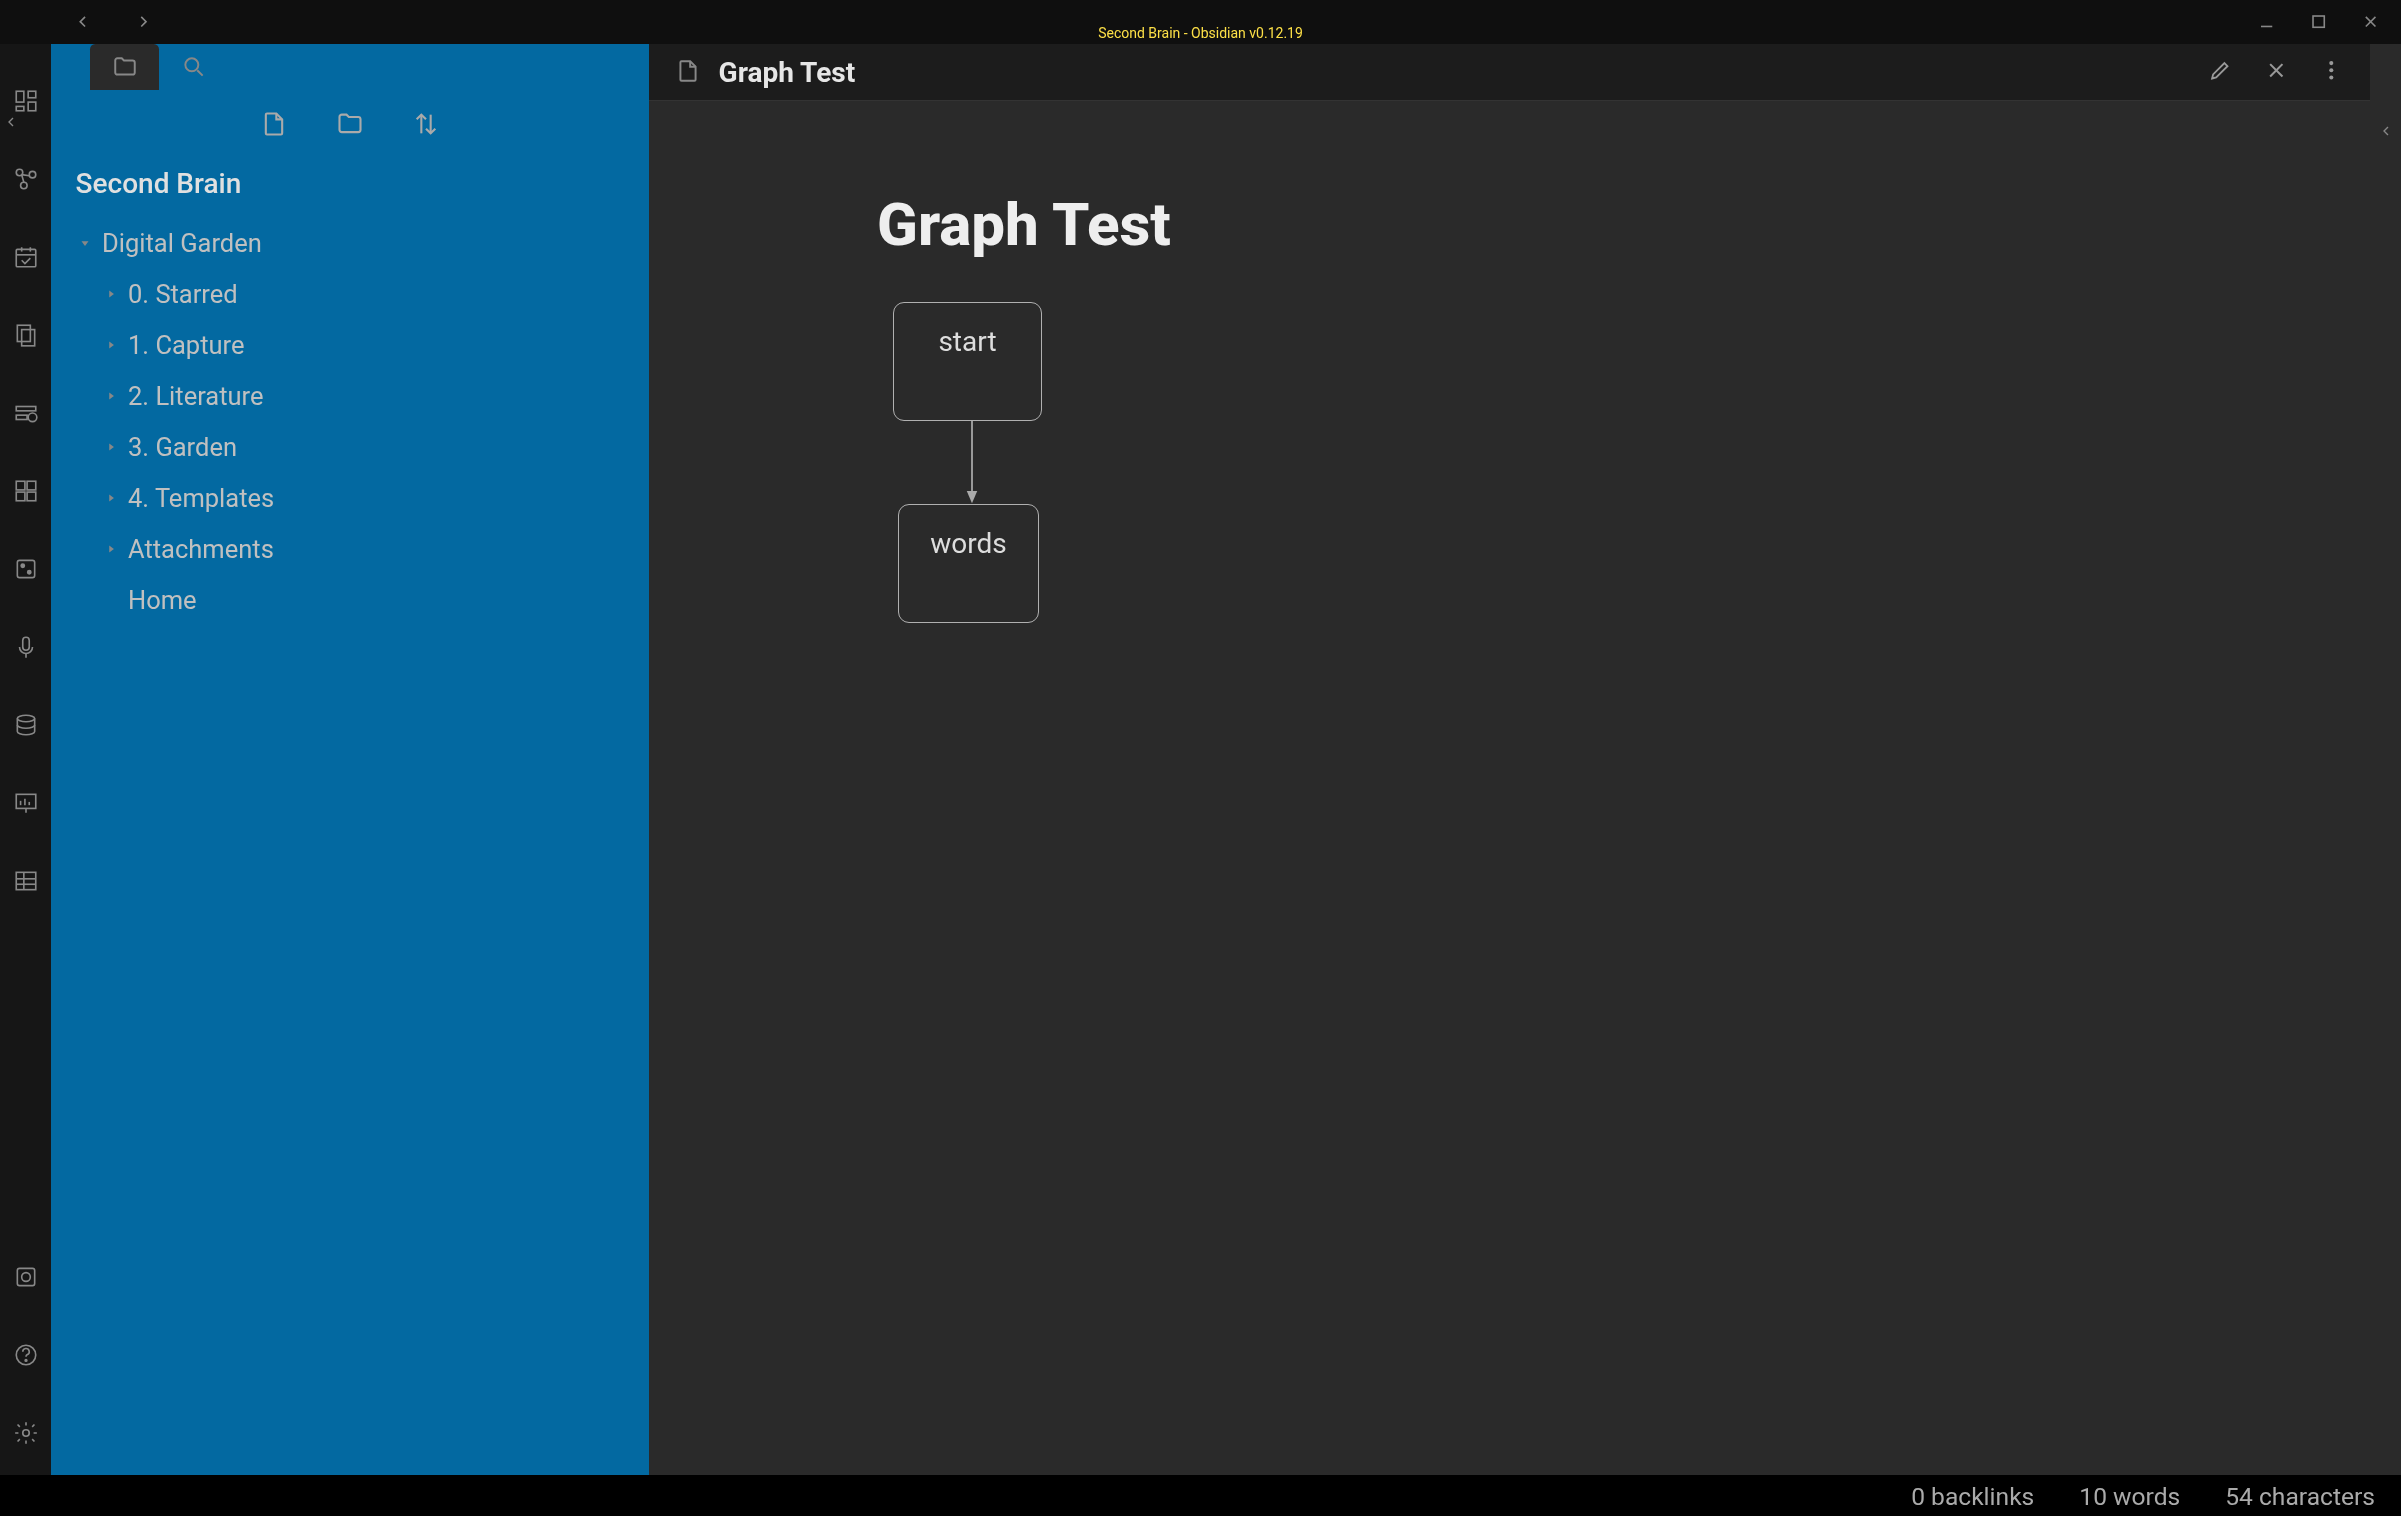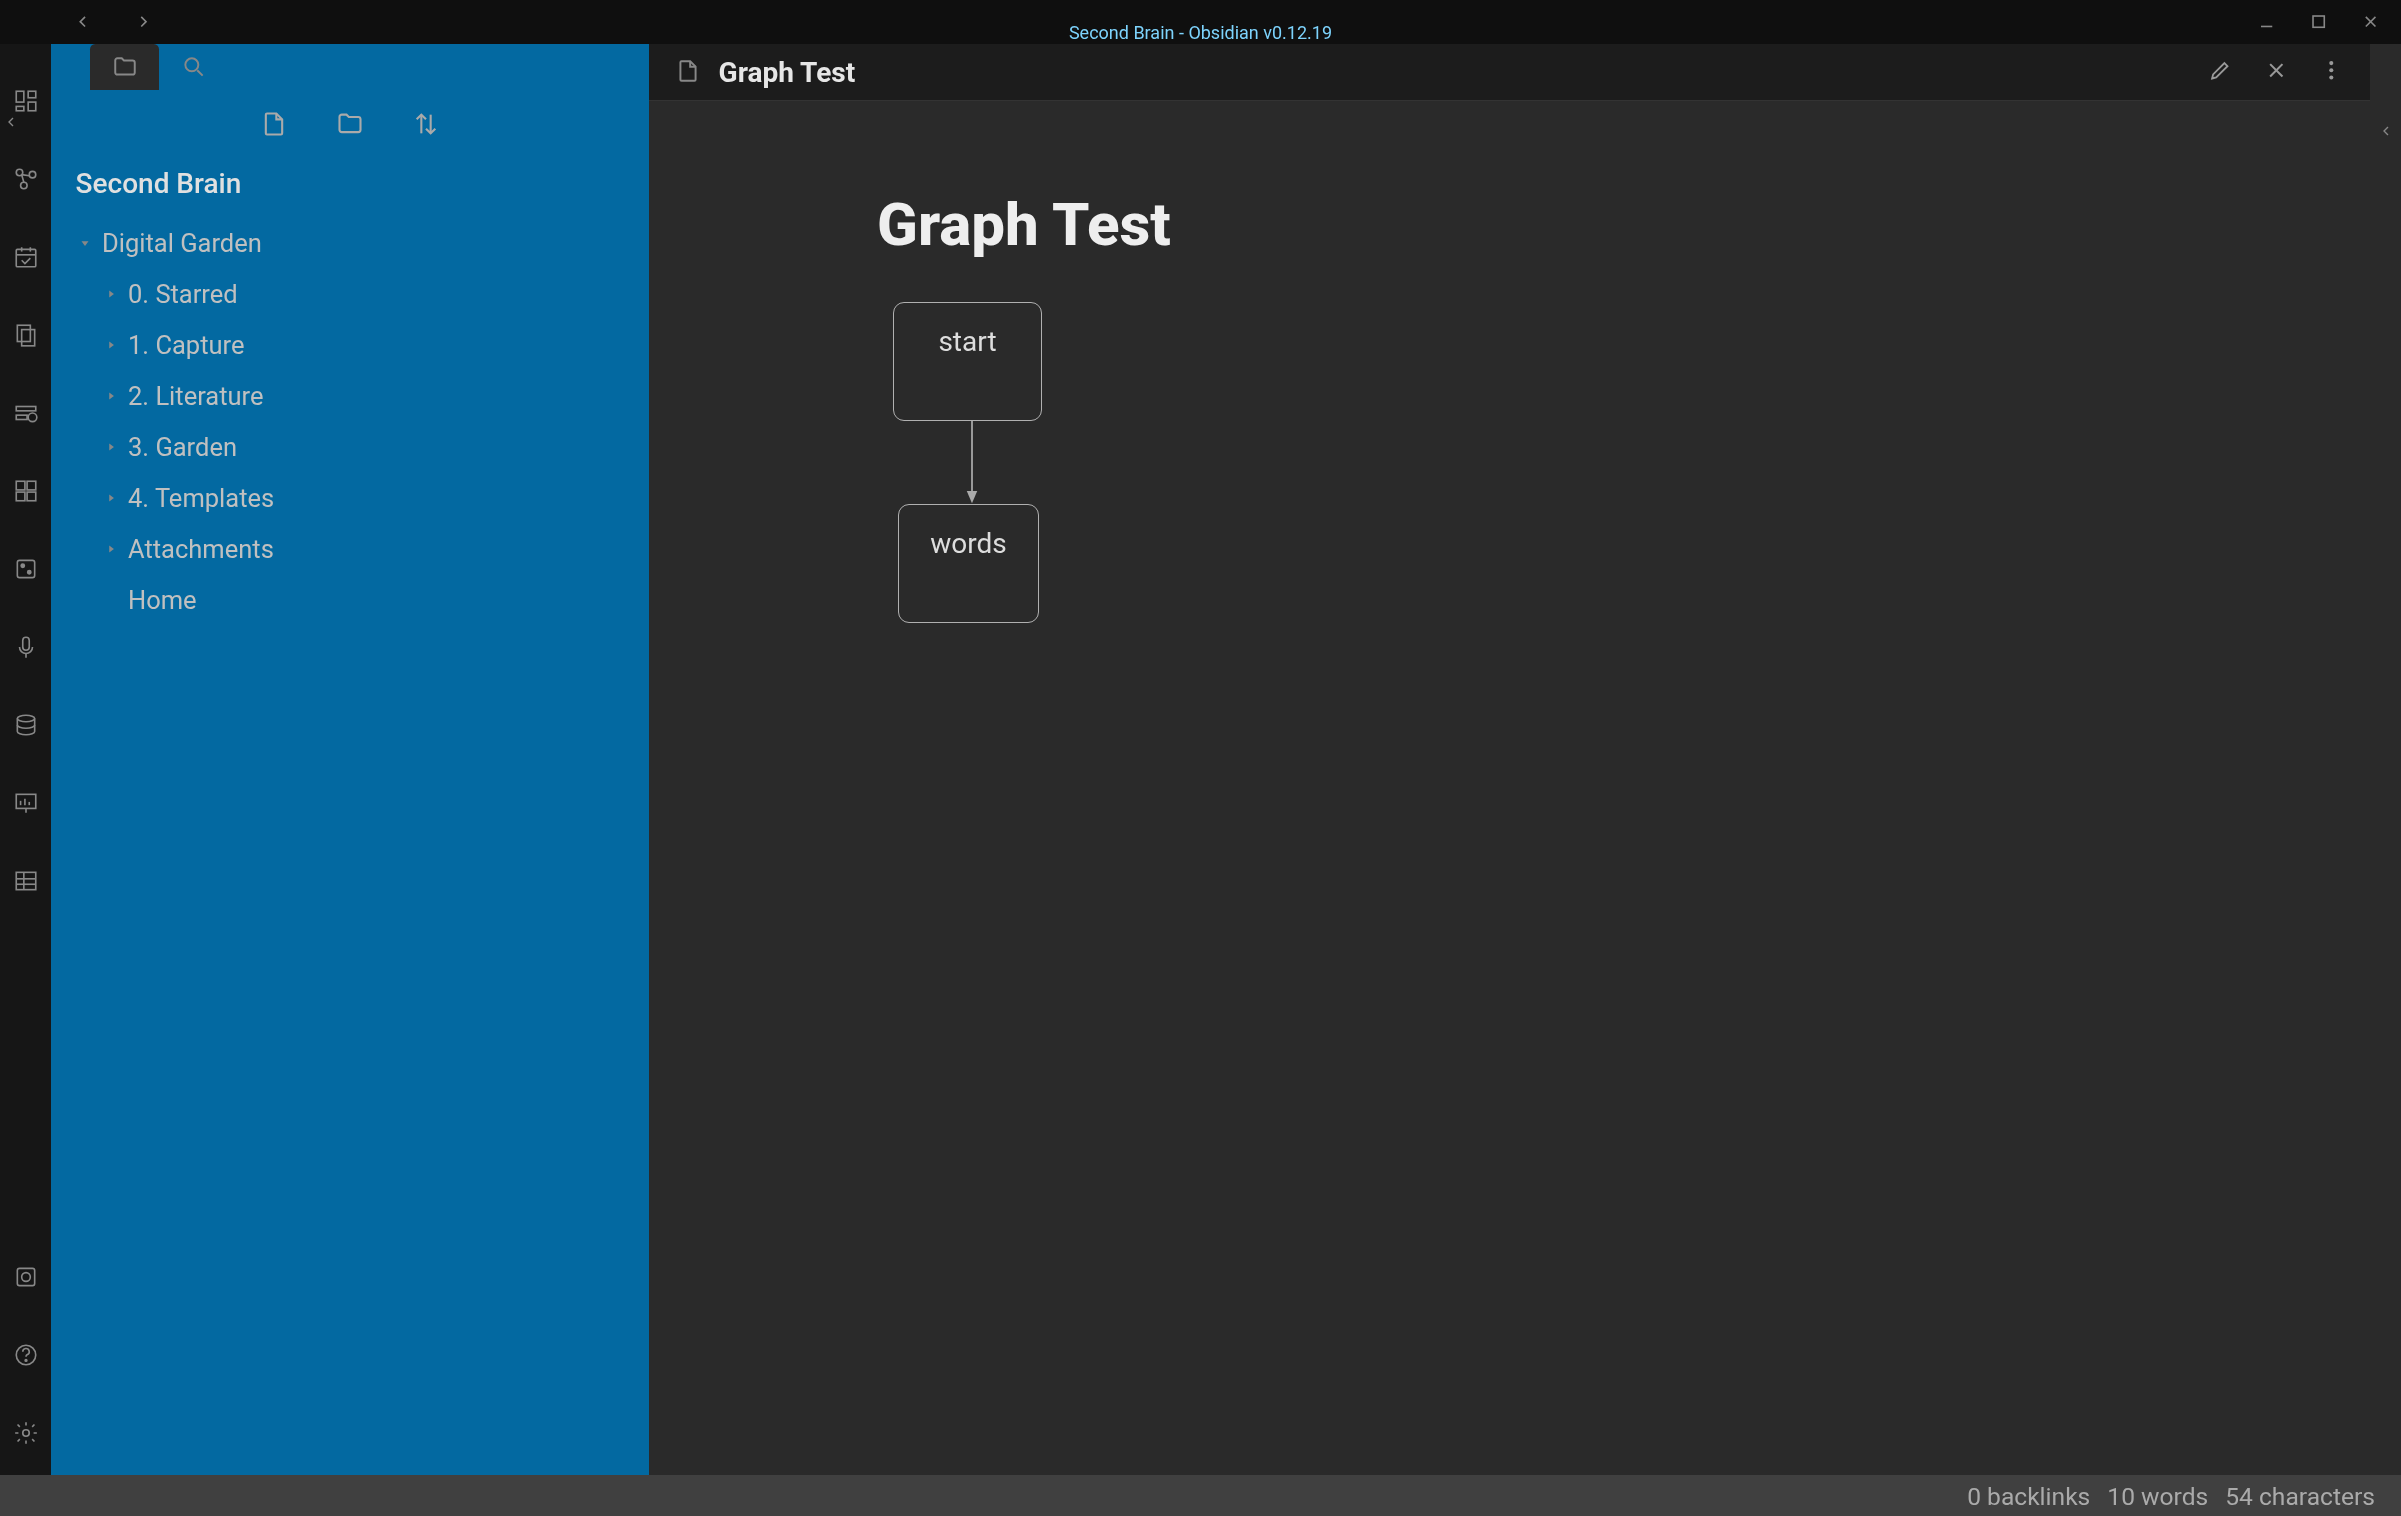--- a/index.html
+++ b/index.html
@@ -20,22 +20,22 @@
 }
 .titlebar .nav-arrows {
   display: flex;
   gap: 35px;
   margin-left: 70px;
 }
 .titlebar .title {
   position: absolute;
   left: 50%;
   transform: translateX(-50%);
-  color: #7dd3fc;
-  font-size: 18px;
+  color: #fde047;
+  font-size: 14px;
   margin-top: 21px;
 }
 .window-controls {
   position: absolute;
   right: 17.6px;
   display: flex;
   gap: 26px;
 }
 .icon-btn {
   width: 26px;
@@ -187,26 +187,26 @@
 .right-collapse svg { width: 16px; height: 16px; }
 .left-collapse {
   position: absolute;
   left: 2.6px;
   top: 114px;
   color: #888;
 }
 .left-collapse svg { width: 16px; height: 16px; }
 .statusbar {
   height: 42px;
-  background: #404040;
+  background: #000000;
   display: flex;
   align-items: center;
   justify-content: flex-end;
   padding-right: 26px;
-  gap: 17px;
+  gap: 45px;
   font-size: 24.6px;
   color: #aaa;
 }
 </style>
 </head>
 <body>
 
 <div class="titlebar">
   <div class="nav-arrows">
     <div class="icon-btn">

